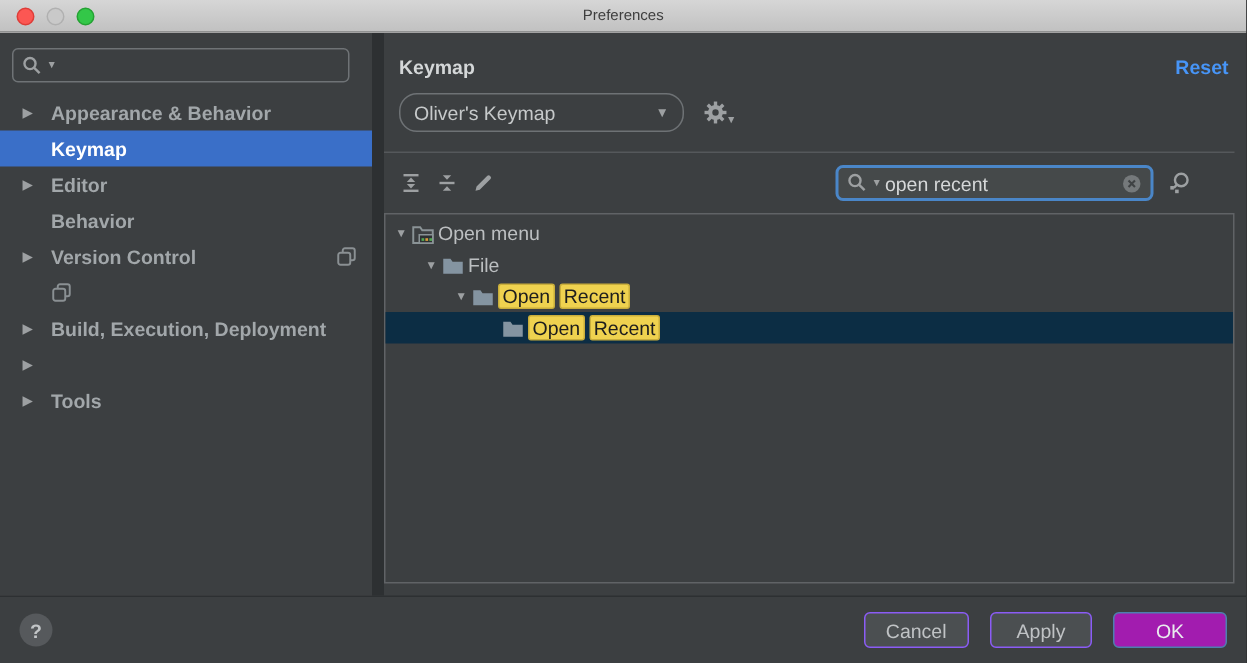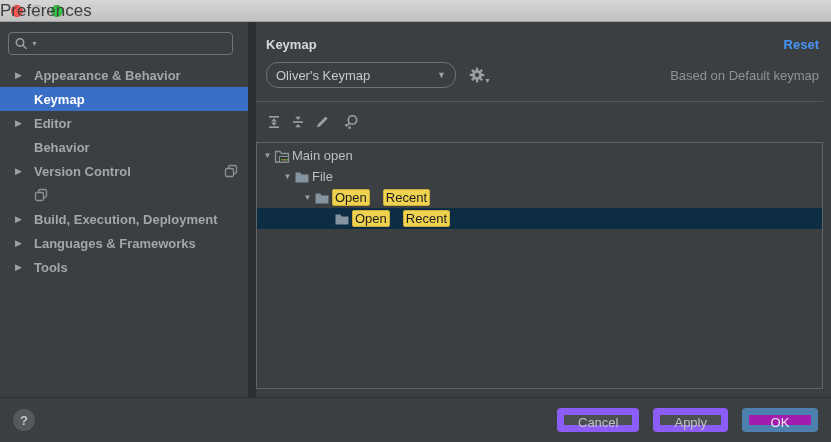--- a/index.html
+++ b/index.html
@@ -7,21 +7,21 @@
   .window { width:831px; height:442px; background:#3c3f41; overflow:hidden; position:relative; }
 
   
   .titlebar { height:22px; background:linear-gradient(#d6d6d6,#c1c1c1); border-bottom:1px solid #a2a2a2;
               position:relative; display:flex; align-items:center; }
   .traffic { display:flex; gap:8px; margin-left:11px; }
   .light { width:12px; height:12px; border-radius:50%; display:inline-block; }
   .light.red   { background:#fc5753; border:1px solid #de3d38; }
   .light.gray  { background:#c9c9c9; border:1px solid #b0b0b0; }
   .light.green { background:#33c748; border:1px solid #24a233; }
-  .win-title { position:absolute; left:0; right:0; font-size:17px; color:#3e3e3e; }
+  .win-title { position:absolute; left:0; right:0; text-align:center; font-size:10px; color:#3e3e3e; }
 
   
   .body { display:flex; height:375px; }
   .divider { width:8px; background:#2d3032; }
 
   
   .sidebar { width:248px; background:#3c3f41; padding-top:10px; }
   .side-search { margin:0 15px 8px 8px; height:23px; border:1px solid #6f7376; border-radius:4px;
                  display:flex; align-items:center; padding:0 5px; }
   .side-search input { flex:1; background:transparent; border:none; outline:none; color:#cfd2d3; font-size:13px; }
@@ -55,29 +55,29 @@
                         color:#d6d8d9; font-size:13px; margin-left:2px; }
   .find-shortcut-btn { margin-left:8px; display:flex; cursor:pointer; }
 
   .tree-panel { margin-right:8px; height:247px; border:1px solid #606366; background:#3c3f41; padding-top:2px; }
   .tree-row { height:21px; display:flex; align-items:center; font-size:13px; color:#bcbfc1; cursor:default; }
   .tree-row .arrow { width:13px; text-align:center; font-size:8px; color:#9da0a2; flex:none; }
   .tree-row .ticon { width:18px; display:flex; flex:none; }
   .ind0 { padding-left:4px; } .ind1 { padding-left:24px; } .ind2 { padding-left:44px; } .ind3 { padding-left:64px; }
   .tree-row.selected { background:#0c2d44; }
   .chip { background:#efd24f; border:1px solid #c9ae3b; color:#1d1d1d; border-radius:2px;
-          padding:0 2px; margin-right:13px; line-height:15px; }
+          padding:0 2px; margin-right:3px; line-height:15px; }
 
   
   .footer { height:45px; border-top:1px solid #2d3032; background:#3c3f41; display:flex; align-items:center; padding:0 13px; }
   .help-btn { width:22px; height:22px; border-radius:50%; background:#56595c; color:#c2c5c7;
               display:flex; align-items:center; justify-content:center; font-size:13px; font-weight:bold; cursor:pointer; }
   .btn-group { margin-left:auto; display:flex; gap:14px; }
   .btn { height:24px; min-width:68px; padding:0 14px; border-radius:4px; background:#4b4f51;
-         border:7px solid #8b5cf6; color:#c0c3c5; font-size:13px; font-family:inherit; cursor:pointer; }
+         border:1px solid #8b5cf6; color:#c0c3c5; font-size:13px; font-family:inherit; cursor:pointer; }
   .btn.primary { background:#a21caf; border-color:#4d80ae; color:#e9ecee; min-width:76px; }
 </style>
 </head>
 <body>
 
 <div class="window">
 
   <div class="titlebar">
     <div class="traffic">
       <span class="light red"></span>
@@ -141,21 +141,20 @@
           </span>
         </div>
 
         <div class="side-item">
           <span class="arrow">▶</span>
           <span class="label">Build, Execution, Deployment</span>
         </div>
 
         <div class="side-item">
           <span class="arrow">▶</span>
-          <span class="label">Languages &amp; Frameworks</span>
         </div>
 
         <div class="side-item">
           <span class="arrow">▶</span>
           <span class="label">Tools</span>
         </div>
 
 
       </div>
     </div>
@@ -180,21 +179,20 @@
               <rect x="7" y="1.5" width="2" height="13"></rect>
               <rect x="1.5" y="7" width="13" height="2"></rect>
               <rect x="7" y="1.5" width="2" height="13" transform="rotate(45 8 8)"></rect>
               <rect x="7" y="1.5" width="2" height="13" transform="rotate(-45 8 8)"></rect>
               <circle cx="8" cy="8" r="4.4"></circle>
             </g>
             <circle cx="8" cy="8" r="1.9" fill="#3c3f41"></circle>
           </svg>
           <span class="caret-glyph">▼</span>
         </div>
-        <span class="based-on">Based on Default keymap</span>
       </div>
 
       <div class="separator"></div>
 
       <div class="toolbar">
         <span class="tool-btn">
           <svg width="16" height="16" viewBox="0 0 16 16" fill="#9da0a2">
             <rect x="3" y="2" width="10" height="1.6"></rect>
             <path d="M5.2 7.4 L10.8 7.4 L8 4.3 Z"></path>
             <path d="M5.2 8.6 L10.8 8.6 L8 11.7 Z"></path>
@@ -207,20 +205,32 @@
             <rect x="3" y="7.2" width="10" height="1.6"></rect>
             <path d="M5.2 13.2 H10.8 L8 10.1 Z"></path>
           </svg>
         </span>
         <span class="tool-btn">
           <svg width="16" height="16" viewBox="0 0 16 16">
             <path d="M3 13.2 L3.7 10.4 L10.9 3.2 a1.2 1.2 0 0 1 1.7 0 l0.4 0.4 a1.2 1.2 0 0 1 0 1.7 L5.8 12.5 Z" fill="#9da0a2"></path>
           </svg>
         </span>
 
+        <div class="search-field">
+          <svg width="16" height="16" viewBox="0 0 16 16">
+            <circle cx="6" cy="6.4" r="3.7" fill="none" stroke="#9da0a2" stroke-width="1.6"></circle>
+            <path d="M8.8 9.2 L12.4 12.8" stroke="#9da0a2" stroke-width="1.6"></path>
+          </svg>
+          <span class="caret-glyph">▼</span>
+          <input value="open recent" style="">
+          <svg width="15" height="15" viewBox="0 0 16 16">
+            <circle cx="8" cy="8" r="6.2" fill="#75797b"></circle>
+            <path d="M5.7 5.7 L10.3 10.3 M10.3 5.7 L5.7 10.3" stroke="#3f4244" stroke-width="1.5"></path>
+          </svg>
+        </div>
         <span class="find-shortcut-btn">
           <svg width="18" height="18" viewBox="0 0 18 18">
             <circle cx="10.5" cy="7" r="4.2" fill="none" stroke="#9da0a2" stroke-width="1.6"></circle>
             <path d="M7.6 10.1 L5.6 12.2" stroke="#9da0a2" stroke-width="1.6"></path>
             <rect x="3.2" y="11" width="2.4" height="2.4" fill="#9da0a2"></rect>
             <rect x="6.4" y="13.4" width="2.4" height="2.4" fill="#9da0a2"></rect>
           </svg>
         </span>
       </div>
 
@@ -230,21 +240,21 @@
           <span class="arrow">▼</span>
           <span class="ticon">
             <svg width="16" height="16" viewBox="0 0 16 16">
               <path d="M1.5 3.5 h4.6 l1.4 2 h7 v8.5 h-13 Z" fill="none" stroke="#8a9396" stroke-width="1.3"></path>
               <rect x="5.5" y="8.5" width="9" height="5.5" fill="#2d3032" stroke="#8a9396" stroke-width="1"></rect>
               <rect x="7" y="10.8" width="1.8" height="1.8" fill="#52a852"></rect>
               <rect x="9.6" y="10.8" width="1.8" height="1.8" fill="#d99c3e"></rect>
               <rect x="12.2" y="10.8" width="1.8" height="1.8" fill="#52a852"></rect>
             </svg>
           </span>
-          <span>Main open</span>
+          <span>Open menu</span>
         </div>
 
         <div class="tree-row ind1">
           <span class="arrow">▼</span>
           <span class="ticon">
             <svg width="16" height="16" viewBox="0 0 16 16">
               <path d="M1.5 3.5 h4.8 l1.4 2 h6.8 v8 h-13 Z" fill="#8494a1"></path>
             </svg>
           </span>
           <span>File</span>

